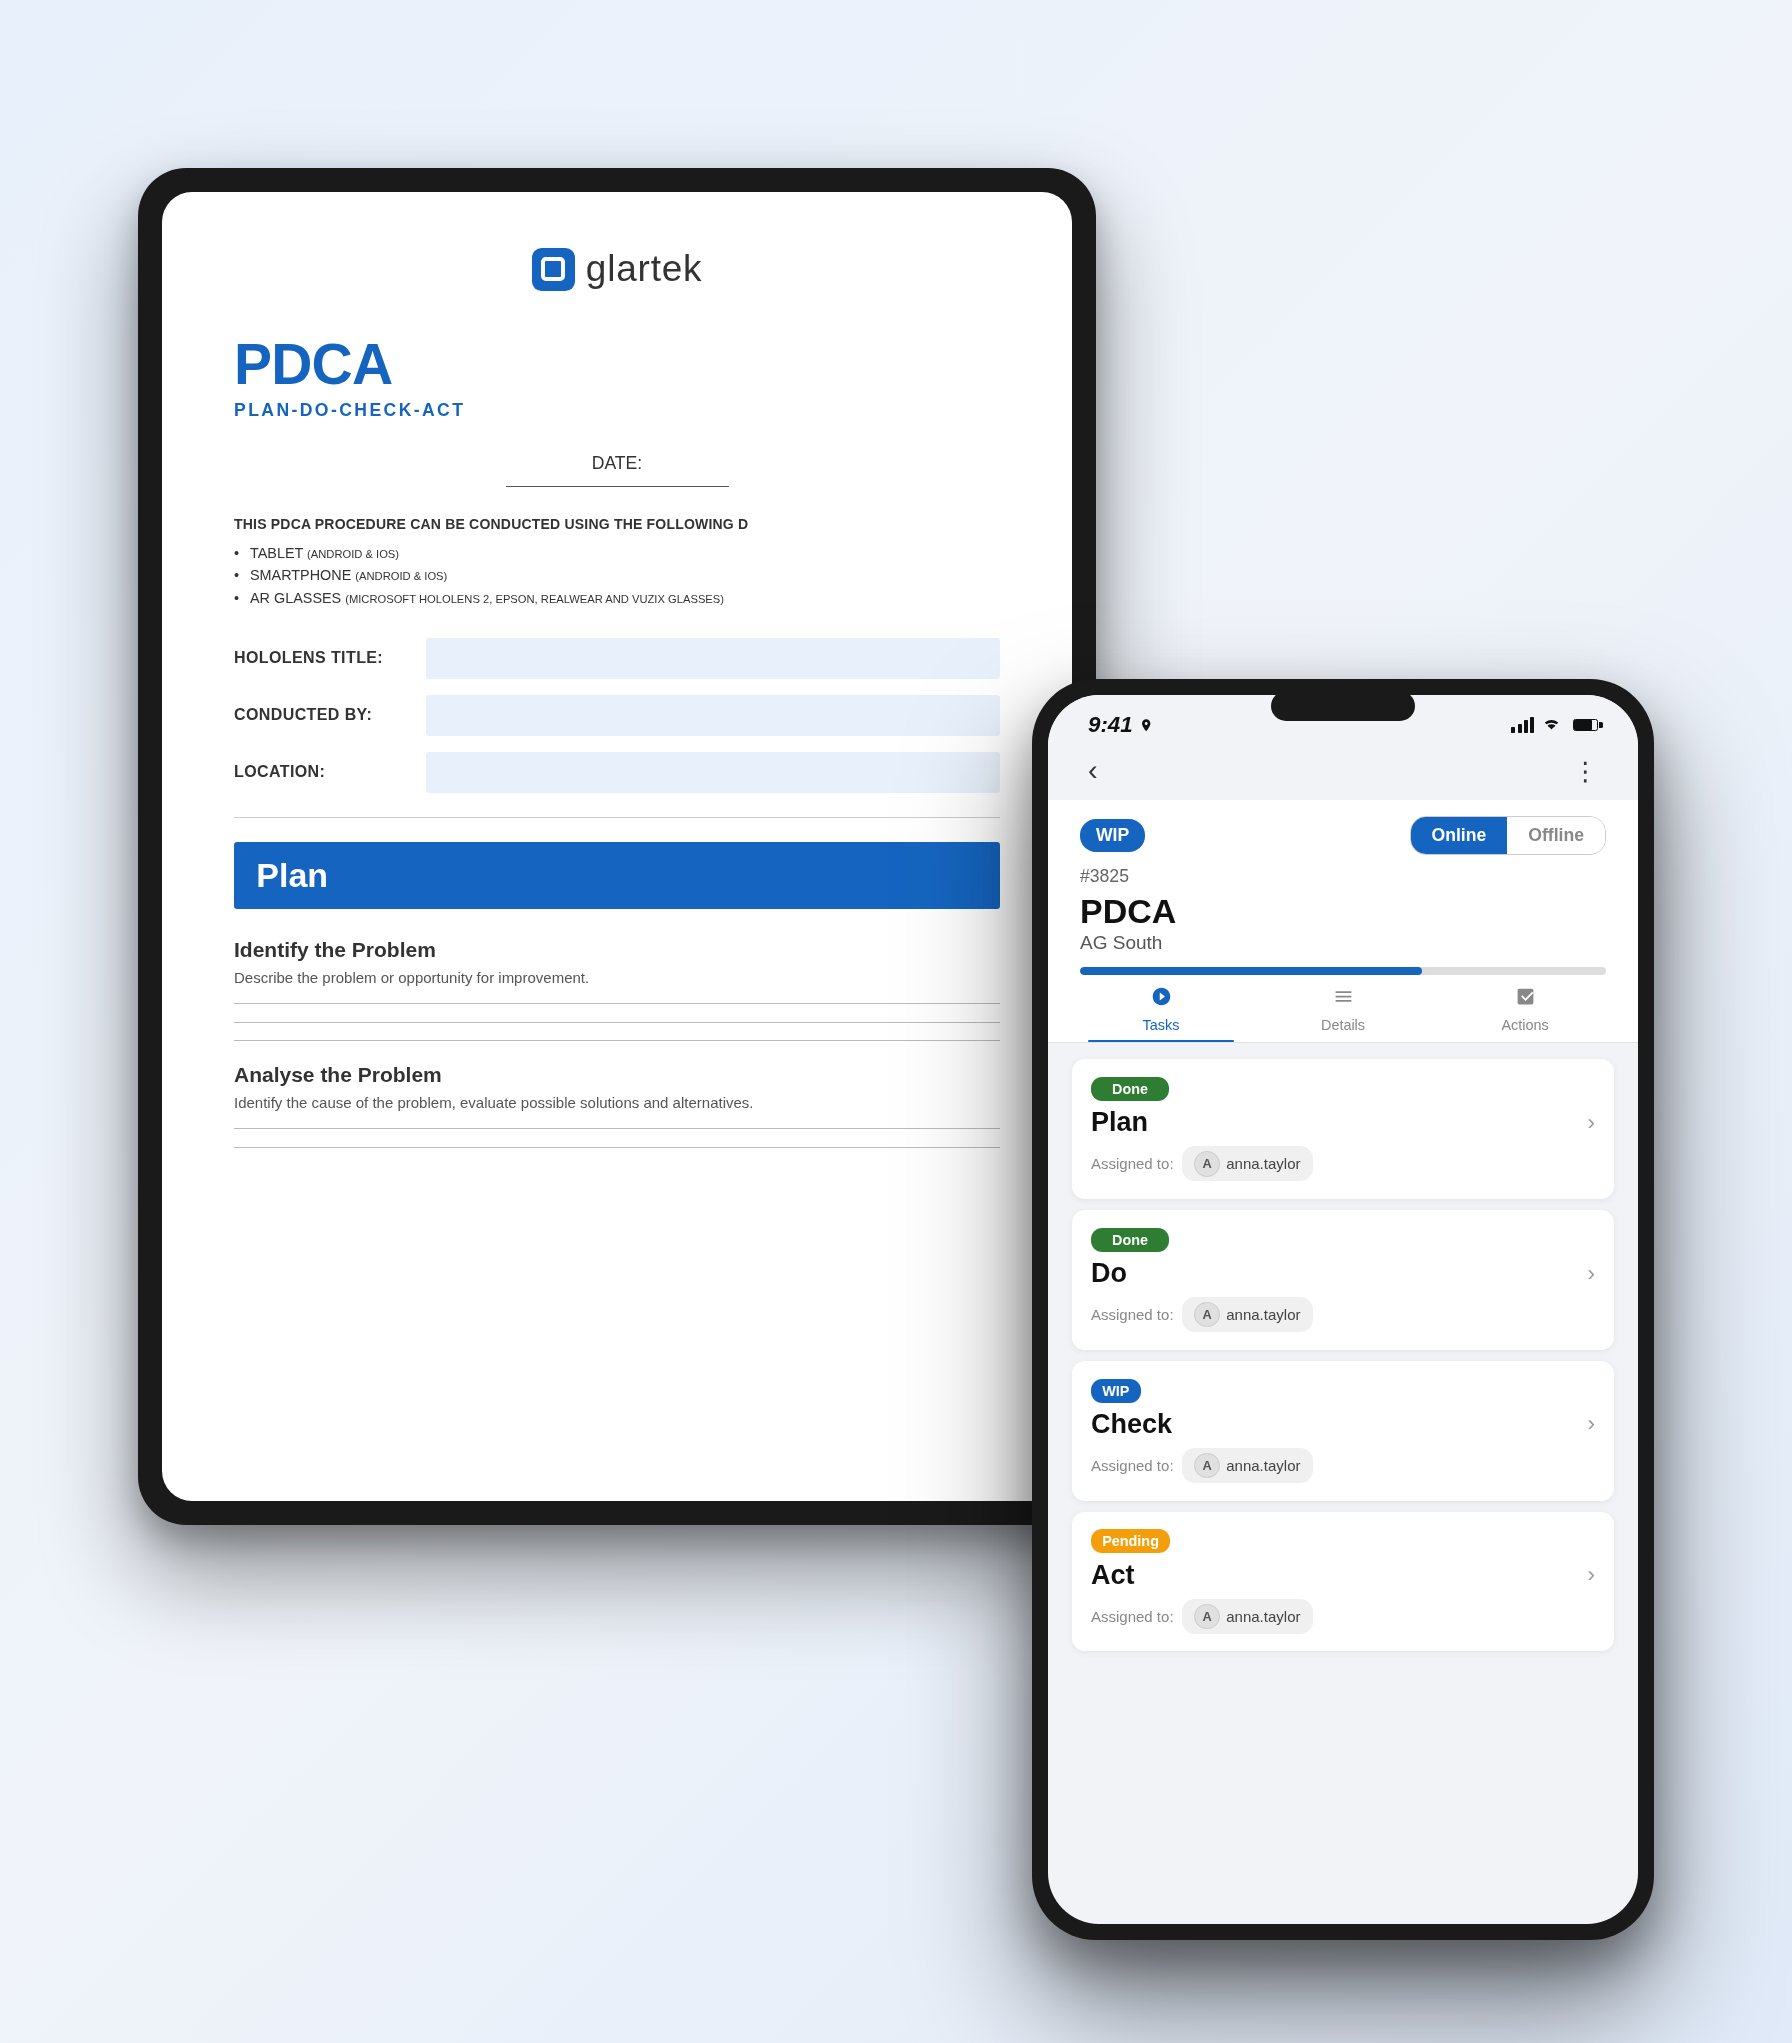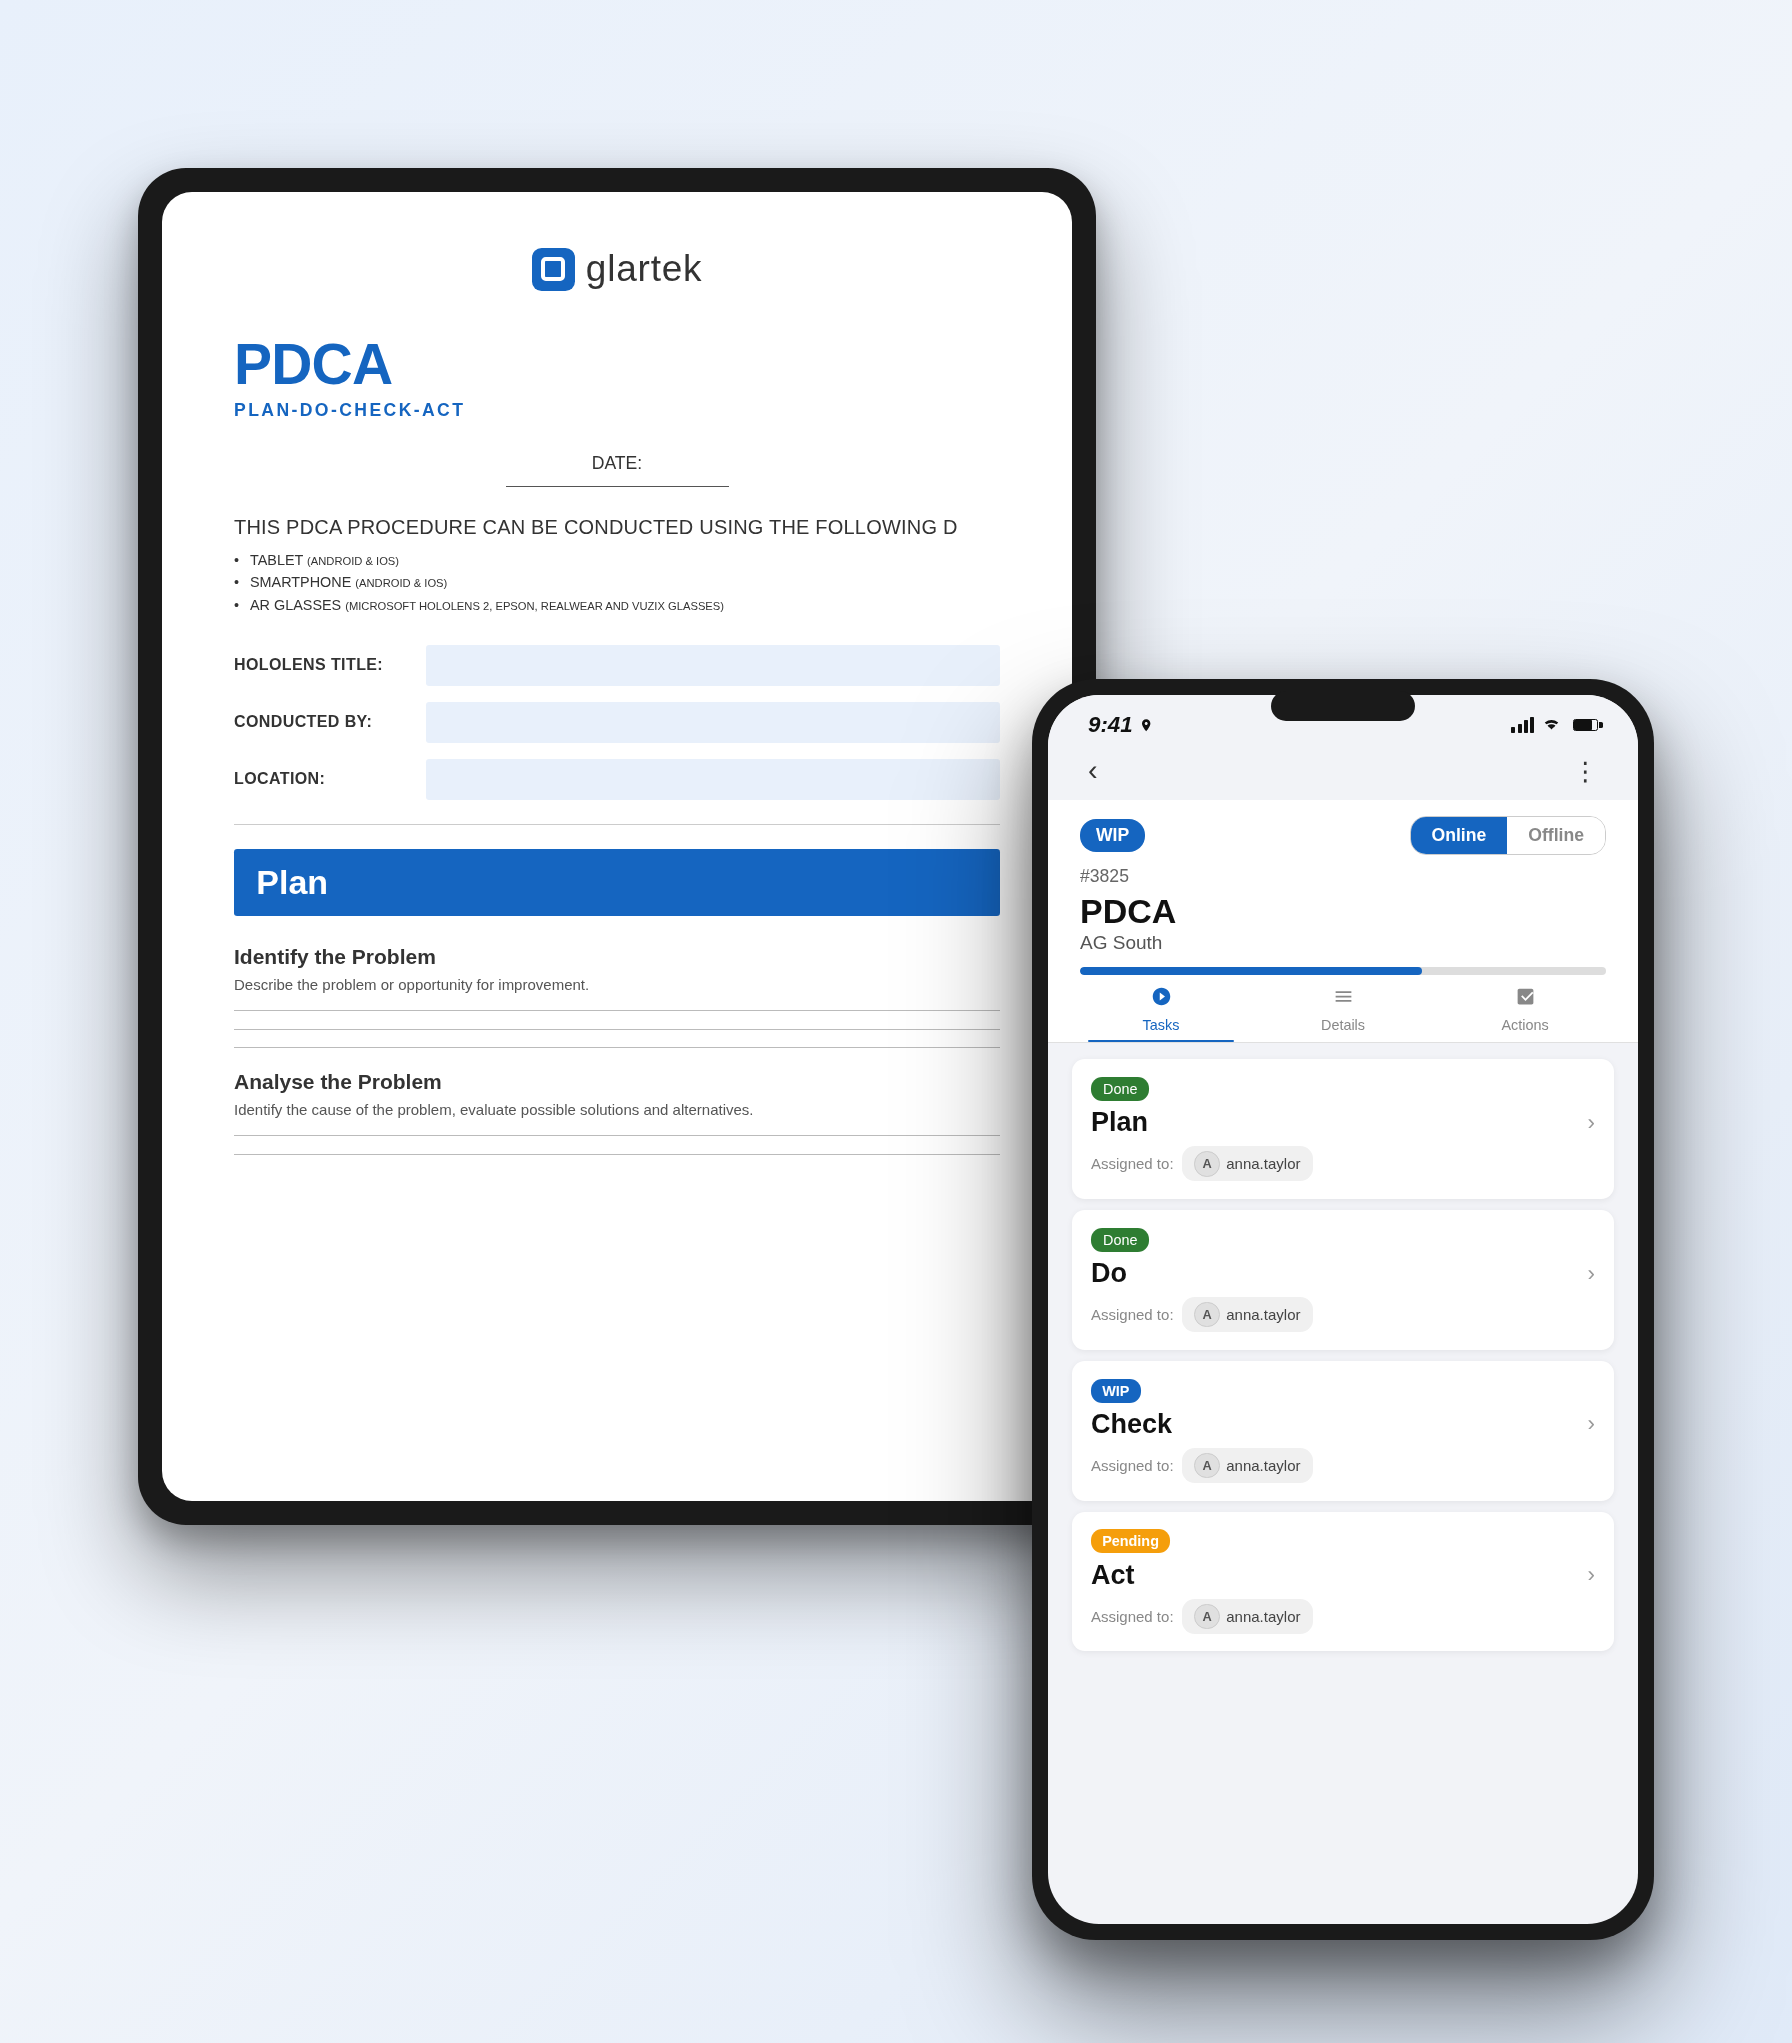--- a/index.html
+++ b/index.html
@@ -119,22 +119,22 @@
 
     .date-underline {
       display: inline-block;
       width: 223px;
       height: 0.8px;
       background: #555;
       vertical-align: middle;
     }
 
     .tablet-body-text {
-      font-size: 20px;
-      font-weight: 400;
+      font-size: 14px;
+      font-weight: 700;
       color: #333;
       margin-bottom: 12.8px;
       letter-spacing: 0.2px;
     }
 
     .device-list {
       list-style: none;
       margin-bottom: 32px;
     }
 
@@ -489,22 +489,22 @@
     }
 
     .task-status-row {
       margin-bottom: 6.4px;
     }
 
     .badge-done {
       background: #2e7d32;
       color: #fff;
       font-size: 14.4px;
-      font-weight: 400;
-      padding: 4px 12px;
+      font-weight: 700;
+      padding: 4px 21px;
       border-radius: 11.2px;
       display: inline-block;
     }
 
     .badge-wip {
       background: #1565c0;
       color: #fff;
       font-size: 14.4px;
       font-weight: 700;
       padding: 4px 11.2px;

